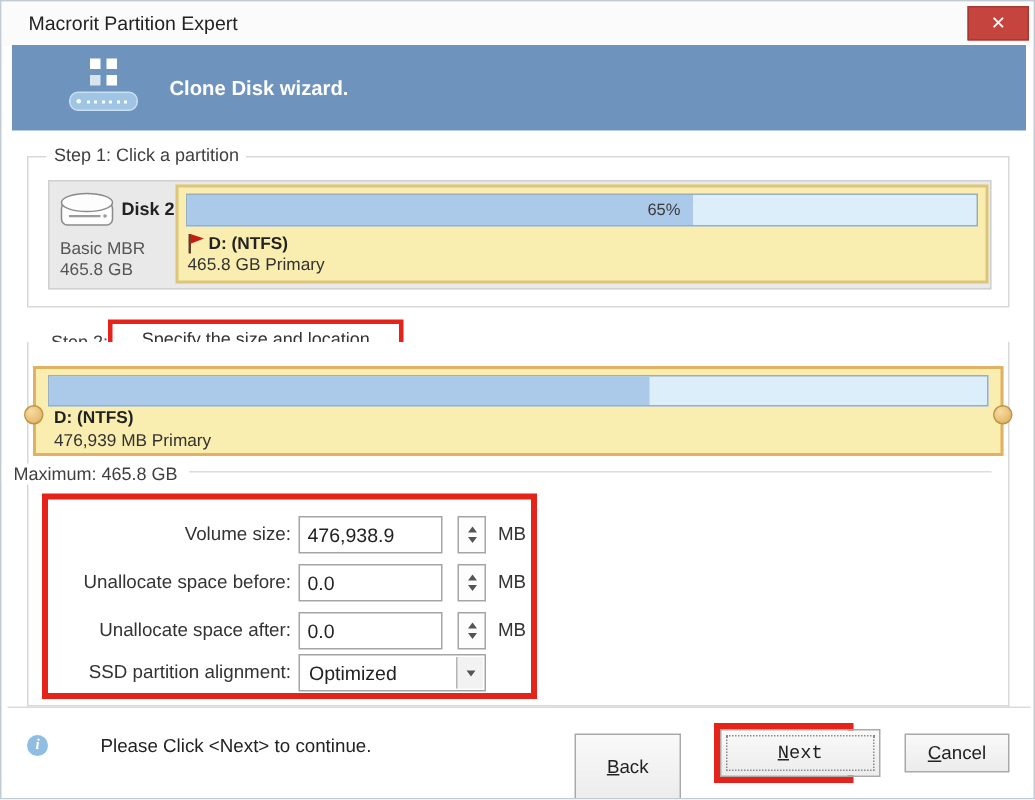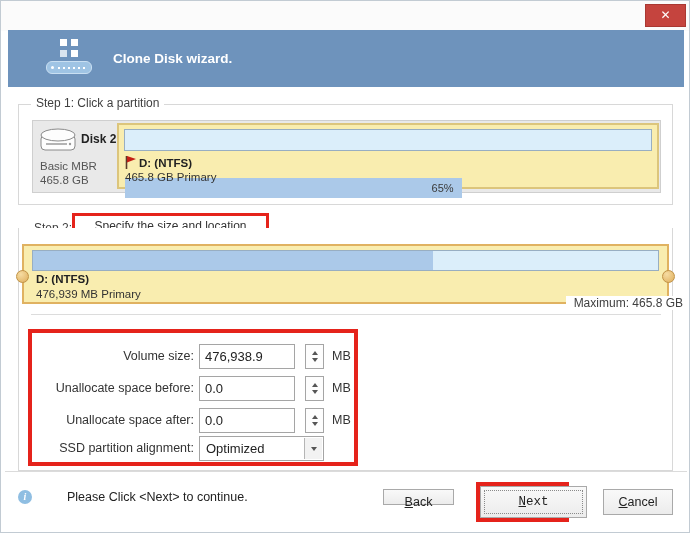--- a/index.html
+++ b/index.html
@@ -50,21 +50,21 @@
 
   
   .part2 { left:21px; top:243px; width:647px; height:60px; border:2px solid #E0B261; }
   .bar2 { left:8px; top:4px; right:8px; height:21px; }
   .p2-label { position:absolute; left:12px; top:27px; font-size:11.5px; font-weight:bold; color:#222; }
   .p2-detail { position:absolute; left:12px; top:42px; font-size:11.5px; color:#333; }
   .handle { position:absolute; width:13px; height:13px; border-radius:50%; background:radial-gradient(circle at 35% 30%,#F6DCA2,#DFAE5C); border:1px solid #C19347; top:24px; }
   .handle.left { left:-8px; } .handle.right { right:-8px; }
 
   .max-divider { position:absolute; left:30px; top:313px; width:630px; height:1px; background:#DCDCDC; }
-  .max-label-wrap { position:absolute; left:0; top:292px; width:690px; text-align:right; }
+  .max-label-wrap { position:absolute; left:0; top:306px; width:690px; text-align:left; }
   .max-label-wrap span { background:#fff; padding:0 8px; font-size:12px; color:#3F3F3F; }
 
   
   .red-box-form { left:27px; top:328px; width:330px; height:137px; border-width:4px; pointer-events:none; }
   .flabel { position:absolute; left:30px; width:163px; text-align:right; font-size:12.5px; color:#333; line-height:25px; }
   .finput { position:absolute; left:198px; width:96px; height:25px; border:1px solid #A5A5A5; font-family:inherit; font-size:13px; color:#222; padding:0 5px; background:#fff; }
   .fspin { position:absolute; left:304px; width:19px; height:25px; border:1px solid #A5A5A5; background:#FDFDFD; display:flex; flex-direction:column; align-items:center; justify-content:center; gap:3px; cursor:pointer; }
   .tri-up { width:0; height:0; border-left:3px solid transparent; border-right:3px solid transparent; border-bottom:4px solid #555; }
   .tri-down { width:0; height:0; border-left:3px solid transparent; border-right:3px solid transparent; border-top:4px solid #555; }
   .munit { position:absolute; left:331px; font-size:12.5px; color:#333; line-height:25px; }
@@ -72,32 +72,33 @@
   .fselect .val { position:absolute; left:6px; top:0; line-height:23px; font-size:13px; color:#222; }
   .fselect .chev { position:absolute; right:1px; top:1px; bottom:1px; width:18px; background:#F2F2F2; border-left:1px solid #B5B5B5; display:flex; align-items:center; justify-content:center; }
   .row0 { top:343px; } .row1 { top:375px; } .row2 { top:407px; } .row3 { top:435px; }
 
   
   .footer-sep { position:absolute; left:4px; top:470px; width:682px; height:1px; background:#DBDBDB; }
   .info-icon { position:absolute; left:17px; top:489px; width:14px; height:14px; border-radius:50%; background:#8FBEE2; color:#fff; font-family:"Liberation Serif",serif; font-style:italic; font-weight:bold; font-size:10px; text-align:center; line-height:14px; }
   .hint { position:absolute; left:38px; top:487px; font-size:12.5px; color:#222; line-height:18px;margin-left:28px; }
   .btn { position:absolute; background:linear-gradient(#F9F9F9,#ECECEC); border:1px solid #A9A9A9; font-size:12.5px; color:#222; text-align:center; cursor:pointer; }
   .btn .key { text-decoration:underline; }
-  .btn-back { left:382px; top:488px; width:71px; height:16px; line-height:24px; }
+  .btn-back { left:382px; top:488px; width:71px; height:44px; line-height:24px; }
   .btn-cancel { left:602px; top:488px; width:70px; height:26px; line-height:24px; }
   .red-box-next { left:475px; top:481px; width:93px; height:40px; border-width:4px; }
   .btn-next { position:relative; left:0; top:0; width:107px; height:32px; line-height:30px;font-family:Liberation Mono, monospace; }
   .focus-rect { position:absolute; left:3px; top:3px; right:3px; bottom:3px; border:1px dotted #8A8A8A; pointer-events:none; }
 </style>
 </head>
 <body>
 
 <div class="window">
 
   <div class="titlebar">
+    <span class="title">Macrorit Partition Expert</span>
     <div class="close-btn">
       <span>✕</span>
     </div>
   </div>
 
   <div class="header">
     <div class="clone-icon">
       <div class="ci-sq s1"></div>
         <div class="ci-sq s2"></div>
       <div class="ci-sq s3"></div>
@@ -118,21 +119,21 @@
         <ellipse cx="19" cy="8" rx="17" ry="6" fill="#FDFDFD" stroke="#8A8A8A"></ellipse>
         <line x1="7" y1="17" x2="28" y2="17" stroke="#9A9A9A" stroke-width="1.5"></line>
         <circle cx="31" cy="17" r="1.2" fill="#9A9A9A"></circle>
       </svg>
       <span class="disk-name">Disk 2</span>
       <span class="disk-sub1">Basic MBR</span>
       <span class="disk-sub2">465.8 GB</span>
 
       <div class="partition part1">
         <div class="usage-bar">
-          <div class="usage-fill" style="width: 64%; margin-top: 48px;">
+          <div class="usage-fill" style="width: 64%;">
             <span>65%</span>
           </div>
         </div>
         <div class="flag-row">
           <svg width="13" height="15" viewBox="0 0 13 15" style="margin-right:2px;">
             <line x1="2.5" y1="1" x2="2.5" y2="14" stroke="#5A3A28" stroke-width="1.6"></line>
             <path d="M3,1 L12,4 L3,7.5 Z" fill="#C41E14"></path>
           </svg>
           <span class="part-label">D: (NTFS)</span>
         </div>

